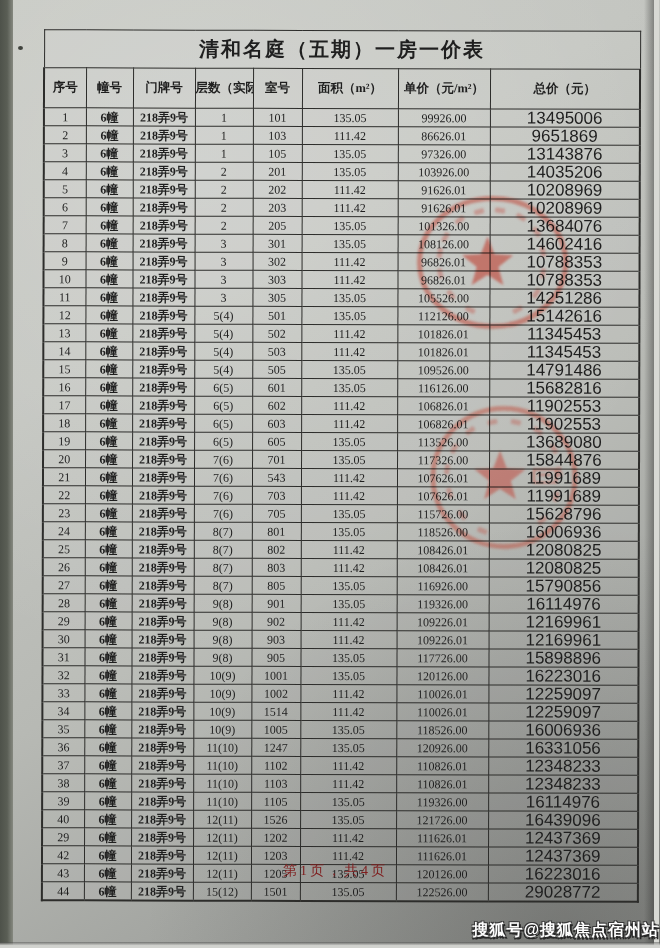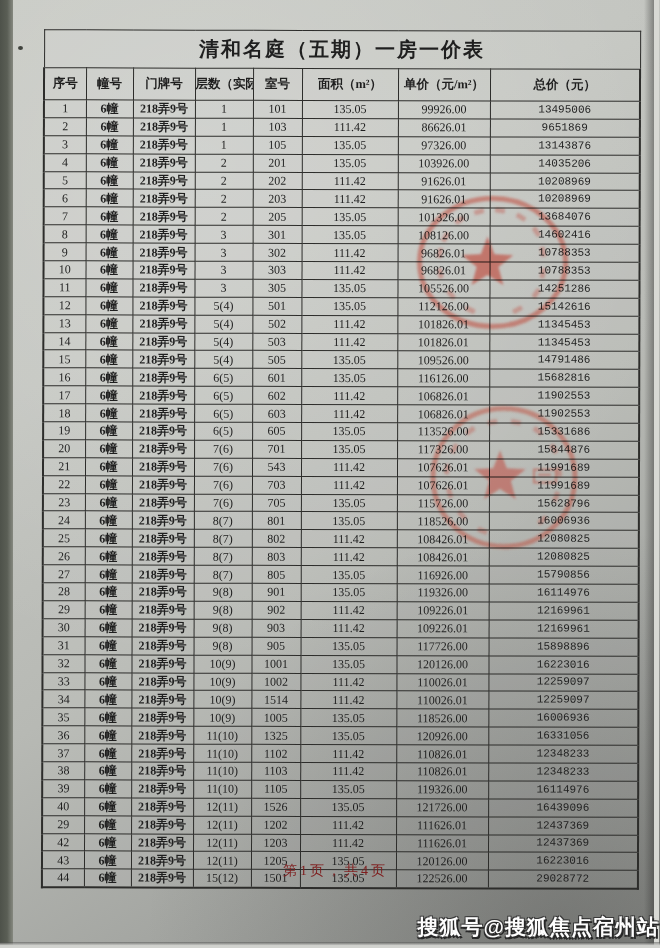--- a/index.html
+++ b/index.html
@@ -29,38 +29,38 @@
   table.price {
     position:absolute; left:42px; top:30px; width:596px;
     border-collapse:collapse; table-layout:fixed;
     background:rgba(255,255,255,0.06);
   }
   table.price td, table.price th {
     border:1.6px solid #2d2d2b; text-align:center; vertical-align:middle;
     color:#1f1f1f; overflow:hidden; white-space:nowrap;
   }
   td.title-cell { height:38px; font-size:20px; font-weight:700; letter-spacing:2px; border-width:2.4px 2.4px 1.6px 2.4px; }
-  tr.head th { height:32px; font-size:12.5px; font-weight:700; }
+  tr.head th { height:40px; font-size:12.5px; font-weight:700; }
   tbody.rows td { height:17.9px; font-size:12px; line-height:1; }
   tbody.rows td:last-child, tr.head th:last-child { border-right-width:2.4px; }
   tbody.rows td:first-child, tr.head th:first-child { border-left-width:2.4px; }
   tbody.rows tr:last-child td { border-bottom-width:2.4px; }
-  tbody.rows td.col-7 { font-family:Liberation Mono, monospace; font-size:11px; }
+  tbody.rows td.col-7 { font-family:Liberation Sans, sans-serif; font-size:17px; }
   tbody.rows td.col-1, tbody.rows td.col-2 { font-weight:600; }
 
   .stamp { position:absolute; mix-blend-mode:multiply; opacity:0.9; pointer-events:none; }
   .stamp-1 { left:414px; top:194px; }
   .stamp-2 { left:428px; top:403px; }
 
   .footer-page { position:absolute; left:284px; top:862px; font-size:14px; color:#7f1d1d; letter-spacing:3px; }
 
   .watermark {
     position:absolute; right:1px; bottom:7px;
     font-family:"Liberation Sans","DejaVu Sans",sans-serif;
-    font-size:21px; font-weight:700; color:#fdfdfd; letter-spacing:1px;
+    font-size:16px; font-weight:700; color:#fdfdfd; letter-spacing:1px;
     text-shadow:2px 2px 0 #262626, -1px -1px 0 #3a3a3a, 1px -1px 0 #3a3a3a, -1px 2px 0 #2a2a2a;
   }
 </style>
 </head>
 <body>
 
 <div class="paper"></div>
 <div class="edge-left"></div>
 <div class="edge-right-shadow"></div>
 <div class="edge-right-bright"></div>
@@ -277,21 +277,21 @@
           <td class="col-7">11902553</td>
         </tr>
         <tr>
           <td class="col-0">19</td>
           <td class="col-1">6幢</td>
           <td class="col-2">218弄9号</td>
           <td class="col-3">6(5)</td>
           <td class="col-4">605</td>
           <td class="col-5">135.05</td>
           <td class="col-6">113526.00</td>
-          <td class="col-7">15331686</td>
+          <td class="col-7">13689080</td>
         </tr>
         <tr>
           <td class="col-0">20</td>
           <td class="col-1">6幢</td>
           <td class="col-2">218弄9号</td>
           <td class="col-3">7(6)</td>
           <td class="col-4">701</td>
           <td class="col-5">135.05</td>
           <td class="col-6">117326.00</td>
           <td class="col-7">15844876</td>
@@ -444,21 +444,21 @@
           <td class="col-4">1005</td>
           <td class="col-5">135.05</td>
           <td class="col-6">118526.00</td>
           <td class="col-7">16006936</td>
         </tr>
         <tr>
           <td class="col-0">36</td>
           <td class="col-1">6幢</td>
           <td class="col-2">218弄9号</td>
           <td class="col-3">11(10)</td>
-          <td class="col-4">1325</td>
+          <td class="col-4">1247</td>
           <td class="col-5">135.05</td>
           <td class="col-6">120926.00</td>
           <td class="col-7">16331056</td>
         </tr>
         <tr>
           <td class="col-0">37</td>
           <td class="col-1">6幢</td>
           <td class="col-2">218弄9号</td>
           <td class="col-3">11(10)</td>
           <td class="col-4">1102</td>

